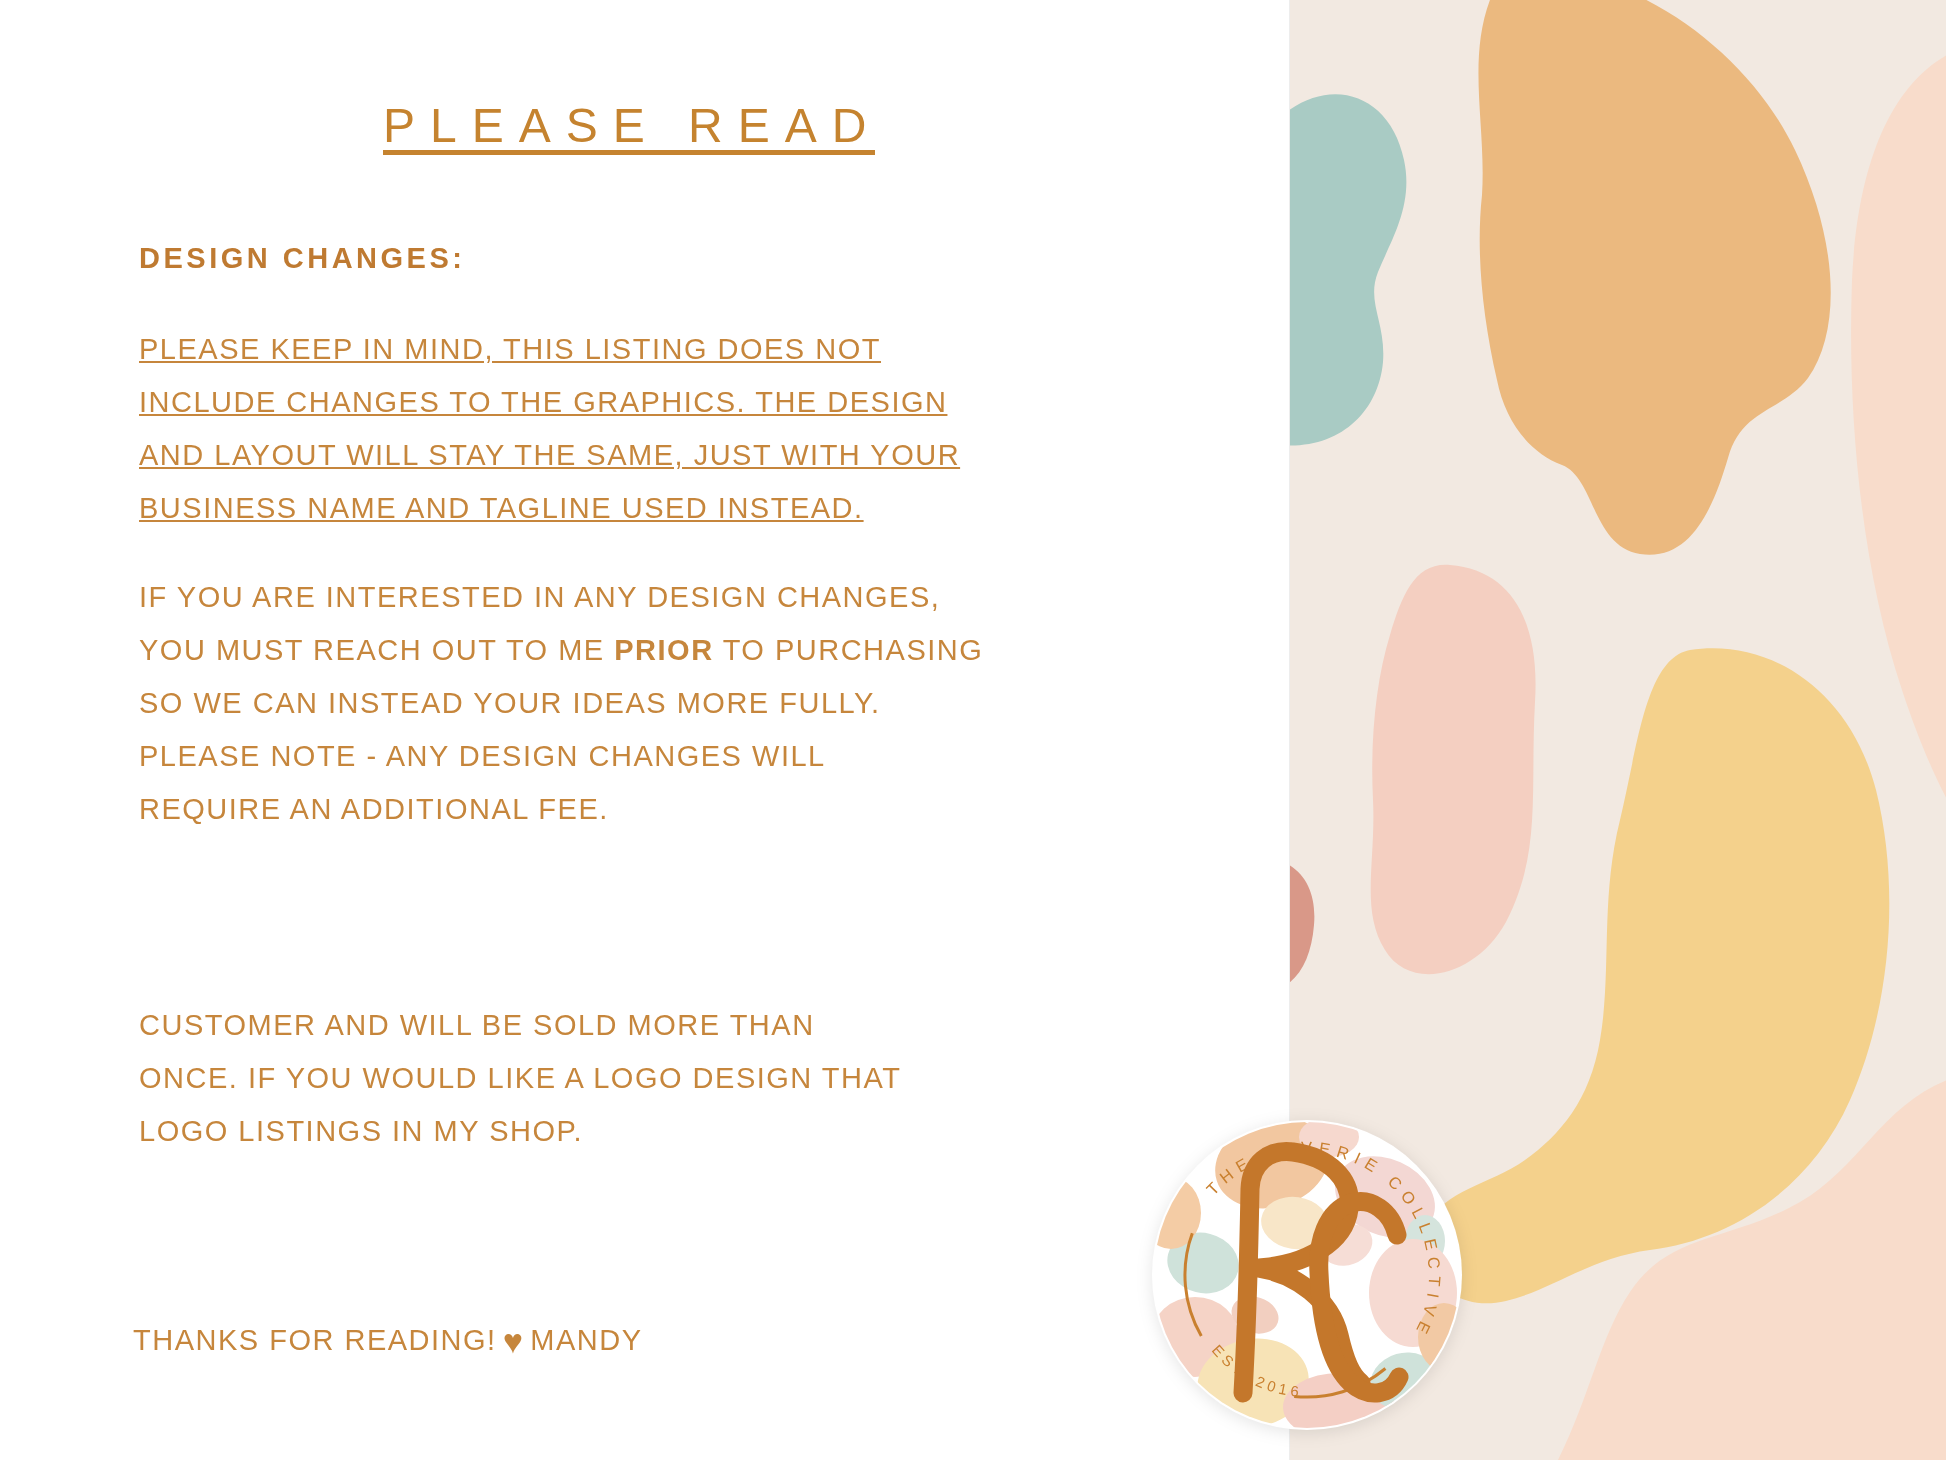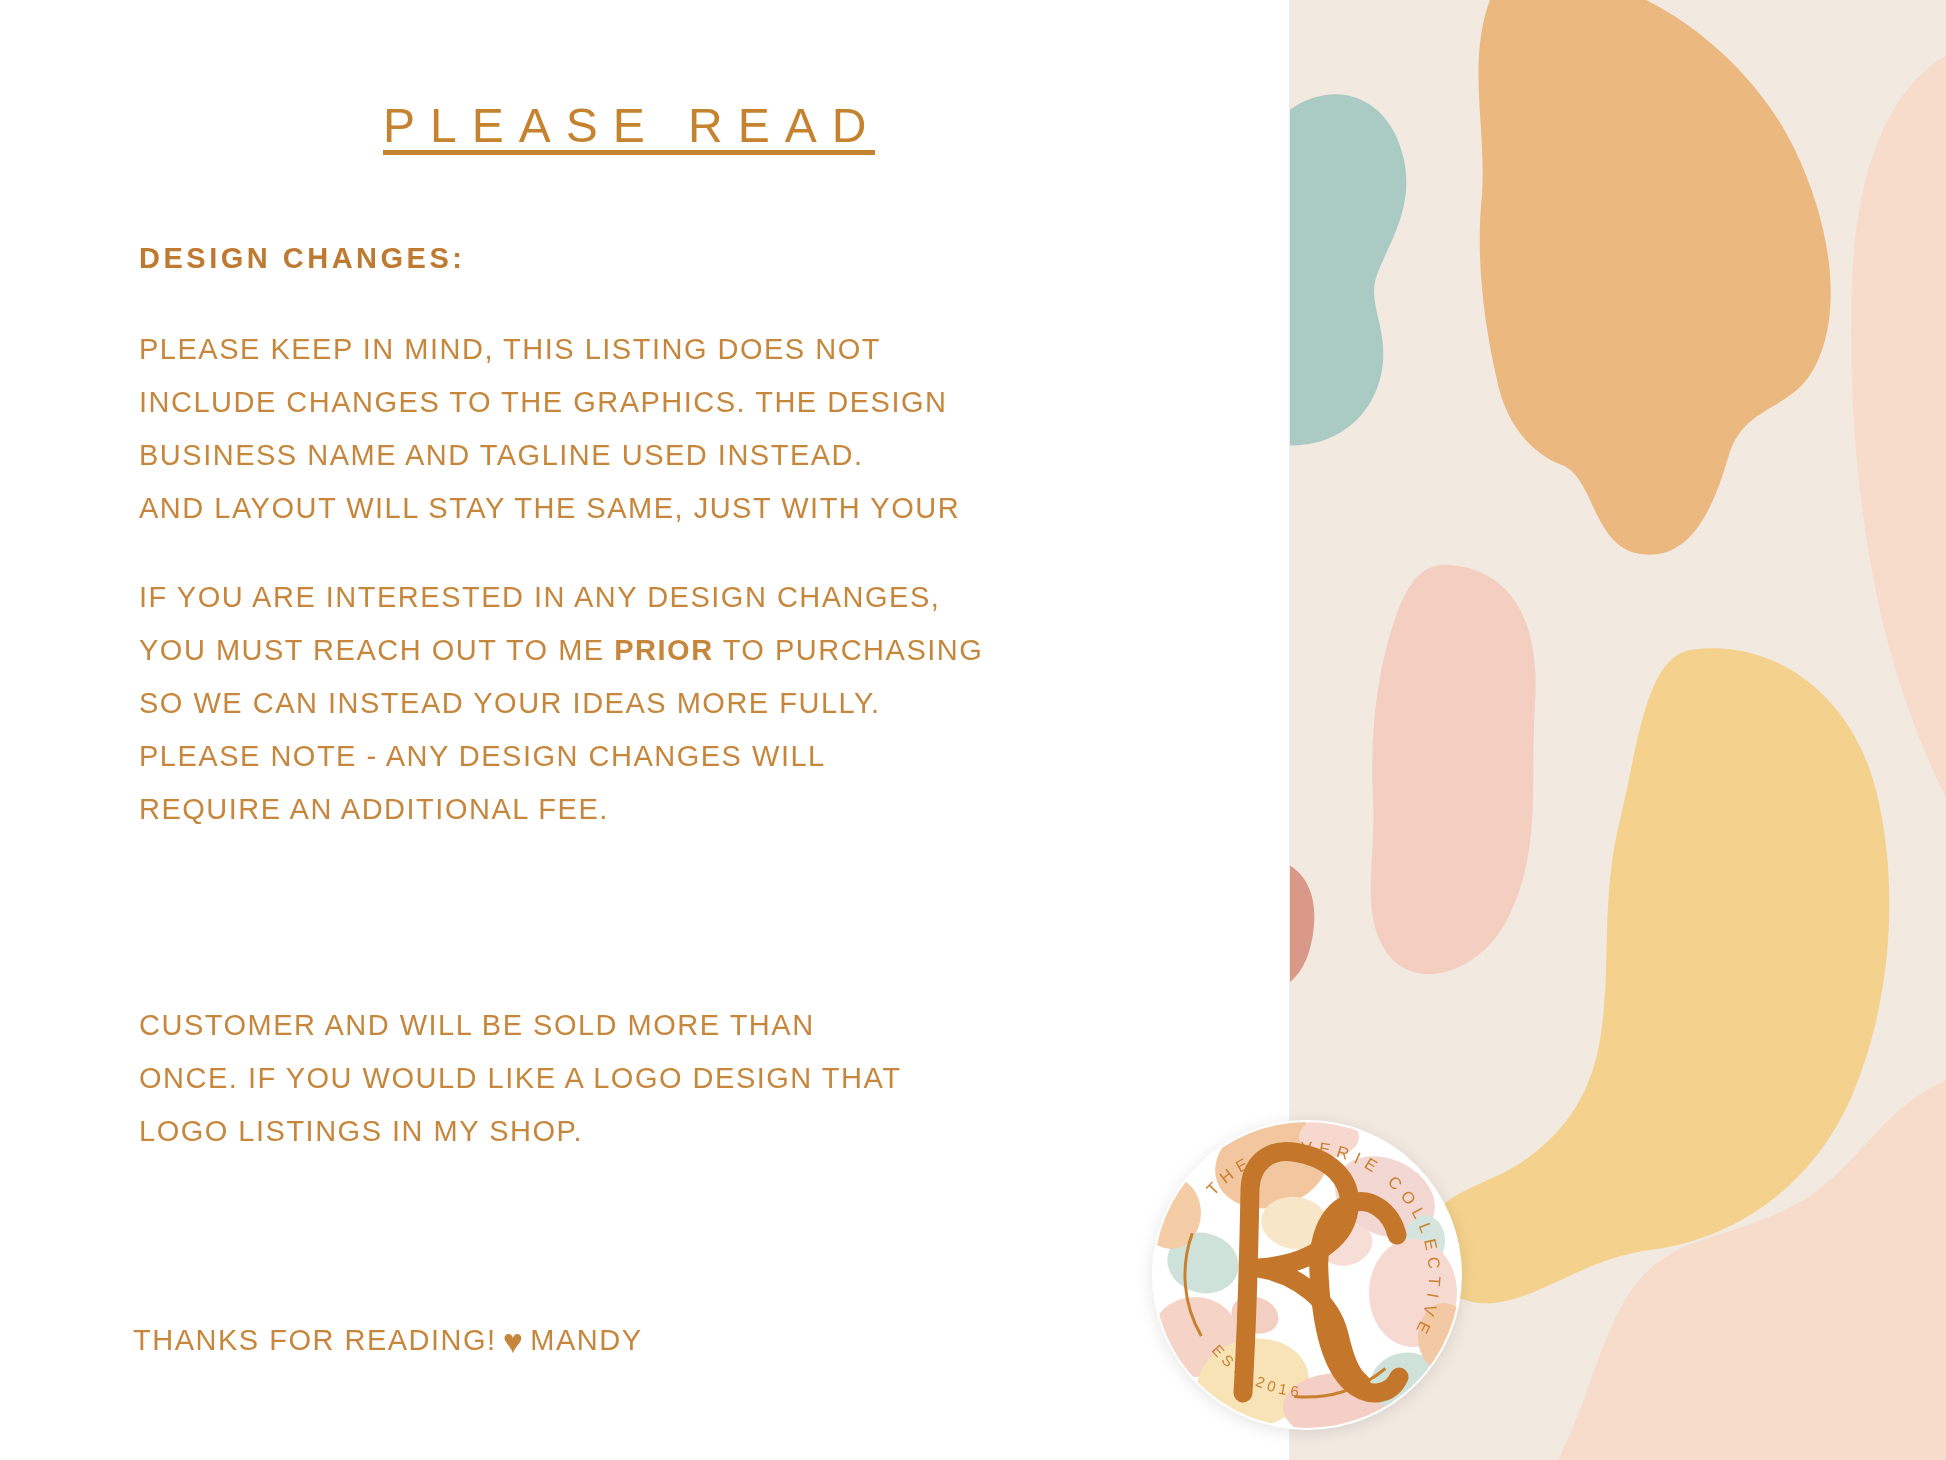--- a/index.html
+++ b/index.html
@@ -35,25 +35,25 @@
 </head>
 <body>
 
 <div class="notice">
 
   <div class="title">PLEASE READ</div>
   <div class="title-underline"></div>
 
   <div class="h-line" style="top:242px;text-align:center;">DESIGN CHANGES:</div>
 
-  <div class="p-block" style="top:323px;">
+  <div class="p-block" style="top:323px;text-decoration:underline;">
     <div class="ln">PLEASE KEEP IN MIND, THIS LISTING DOES NOT</div>
     <div class="ln">INCLUDE CHANGES TO THE GRAPHICS. THE DESIGN</div>
+    <div class="ln">AND LAYOUT WILL STAY THE SAME, JUST WITH YOUR</div>
     <div class="ln">BUSINESS NAME AND TAGLINE USED INSTEAD.</div>
-    <div class="ln">AND LAYOUT WILL STAY THE SAME, JUST WITH YOUR</div>
   </div>
 
   <div class="p-block" style="top:571px;">
     <div class="ln">IF YOU ARE INTERESTED IN ANY DESIGN CHANGES,</div>
     <div class="ln"><span>YOU MUST REACH OUT TO ME </span><span class="em">PRIOR</span><span> TO PURCHASING</span></div>
     <div class="ln">SO WE CAN INSTEAD YOUR IDEAS MORE FULLY.</div>
     <div class="ln">PLEASE NOTE - ANY DESIGN CHANGES WILL</div>
     <div class="ln">REQUIRE AN ADDITIONAL FEE.</div>
   </div>
 

